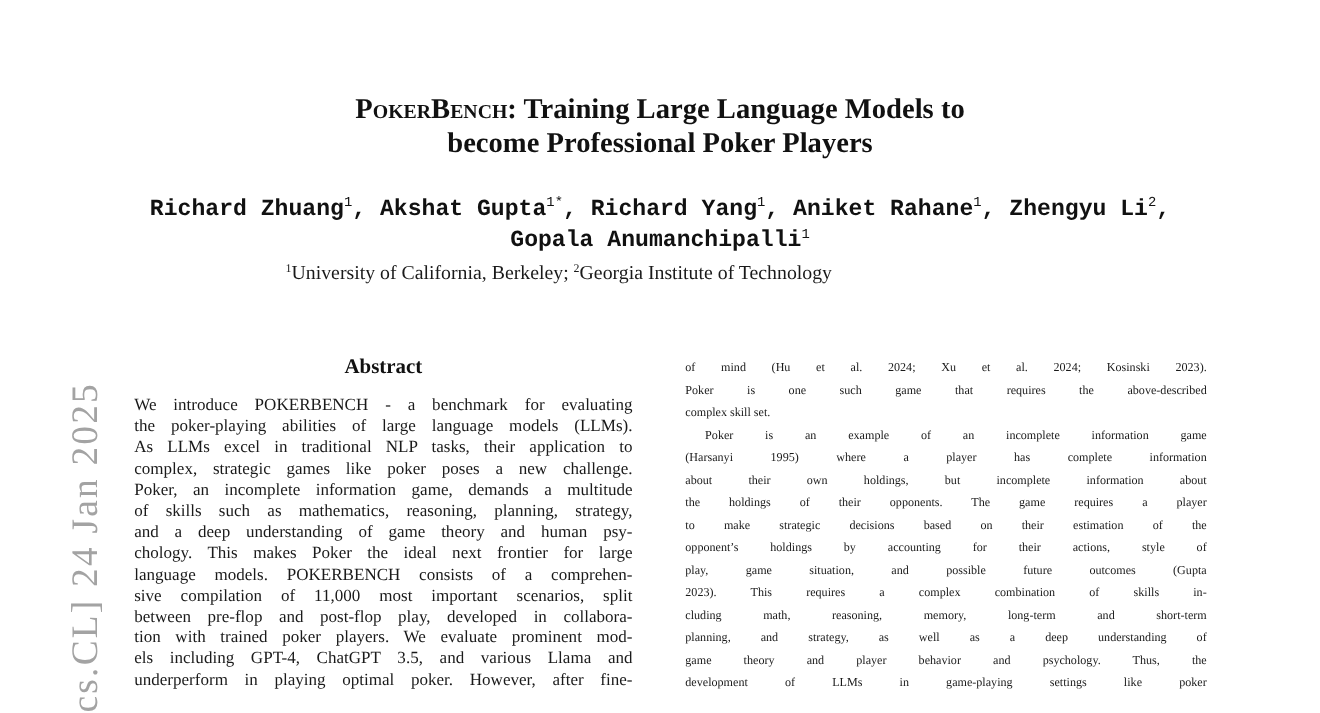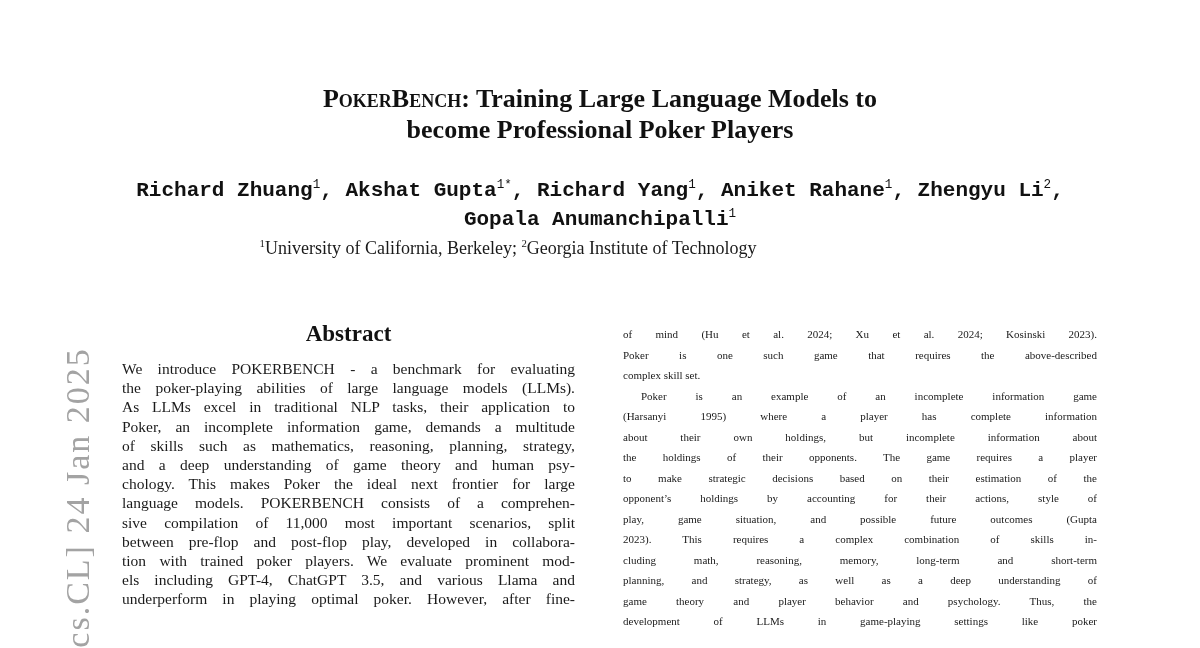--- a/index.html
+++ b/index.html
@@ -55,21 +55,21 @@
     width: 1016px;
     text-align: center;
     font-size: 18px;
     color: #1a1a1a;
   }
   .abs-head {
     position: absolute;
     top: 324px; left: 122px;
     width: 453px;
     text-align: center;
-    font-size: 23px;
+    font-size: 19px;
     line-height: 20px;
     font-weight: bold;
     color: #111111;
   }
   .abs-body {
     position: absolute;
     top: 359px; left: 122px;
     width: 453px;
     font-size: 15.5px;
     line-height: 19.2px;
@@ -107,20 +107,21 @@
   </div>
 
   <div class="affil"><sup>1</sup><span>University of California, Berkeley; </span><sup>2</sup><span>Georgia Institute of Technology</span></div>
 
   <div class="abs-head">Abstract</div>
 
   <div class="abs-body">
       <div class="tline">We introduce POKERBENCH - a benchmark for evaluating</div>
       <div class="tline">the poker-playing abilities of large language models (LLMs).</div>
       <div class="tline">As LLMs excel in traditional NLP tasks, their application to</div>
+      <div class="tline">complex, strategic games like poker poses a new challenge.</div>
       <div class="tline">Poker, an incomplete information game, demands a multitude</div>
       <div class="tline">of skills such as mathematics, reasoning, planning, strategy,</div>
       <div class="tline">and a deep understanding of game theory and human psy-</div>
       <div class="tline">chology. This makes Poker the ideal next frontier for large</div>
       <div class="tline">language models. POKERBENCH consists of a comprehen-</div>
       <div class="tline">sive compilation of 11,000 most important scenarios, split</div>
       <div class="tline">between pre-flop and post-flop play, developed in collabora-</div>
       <div class="tline">tion with trained poker players. We evaluate prominent mod-</div>
       <div class="tline">els including GPT-4, ChatGPT 3.5, and various Llama and</div>
       <div class="tline">underperform in playing optimal poker. However, after fine-</div>

